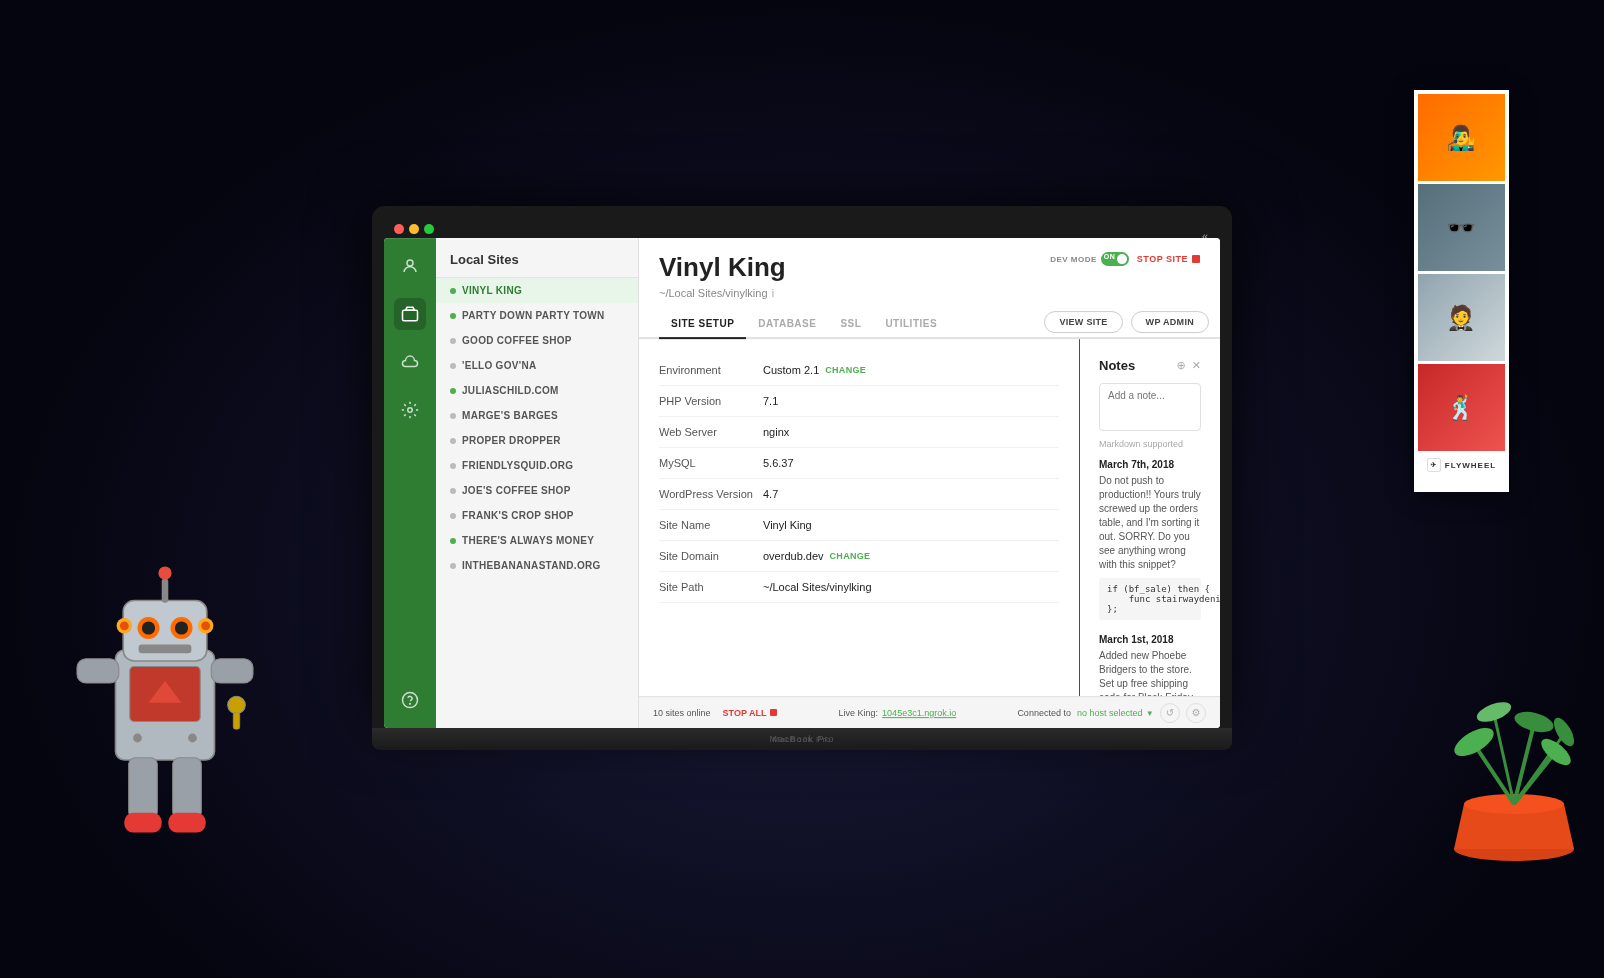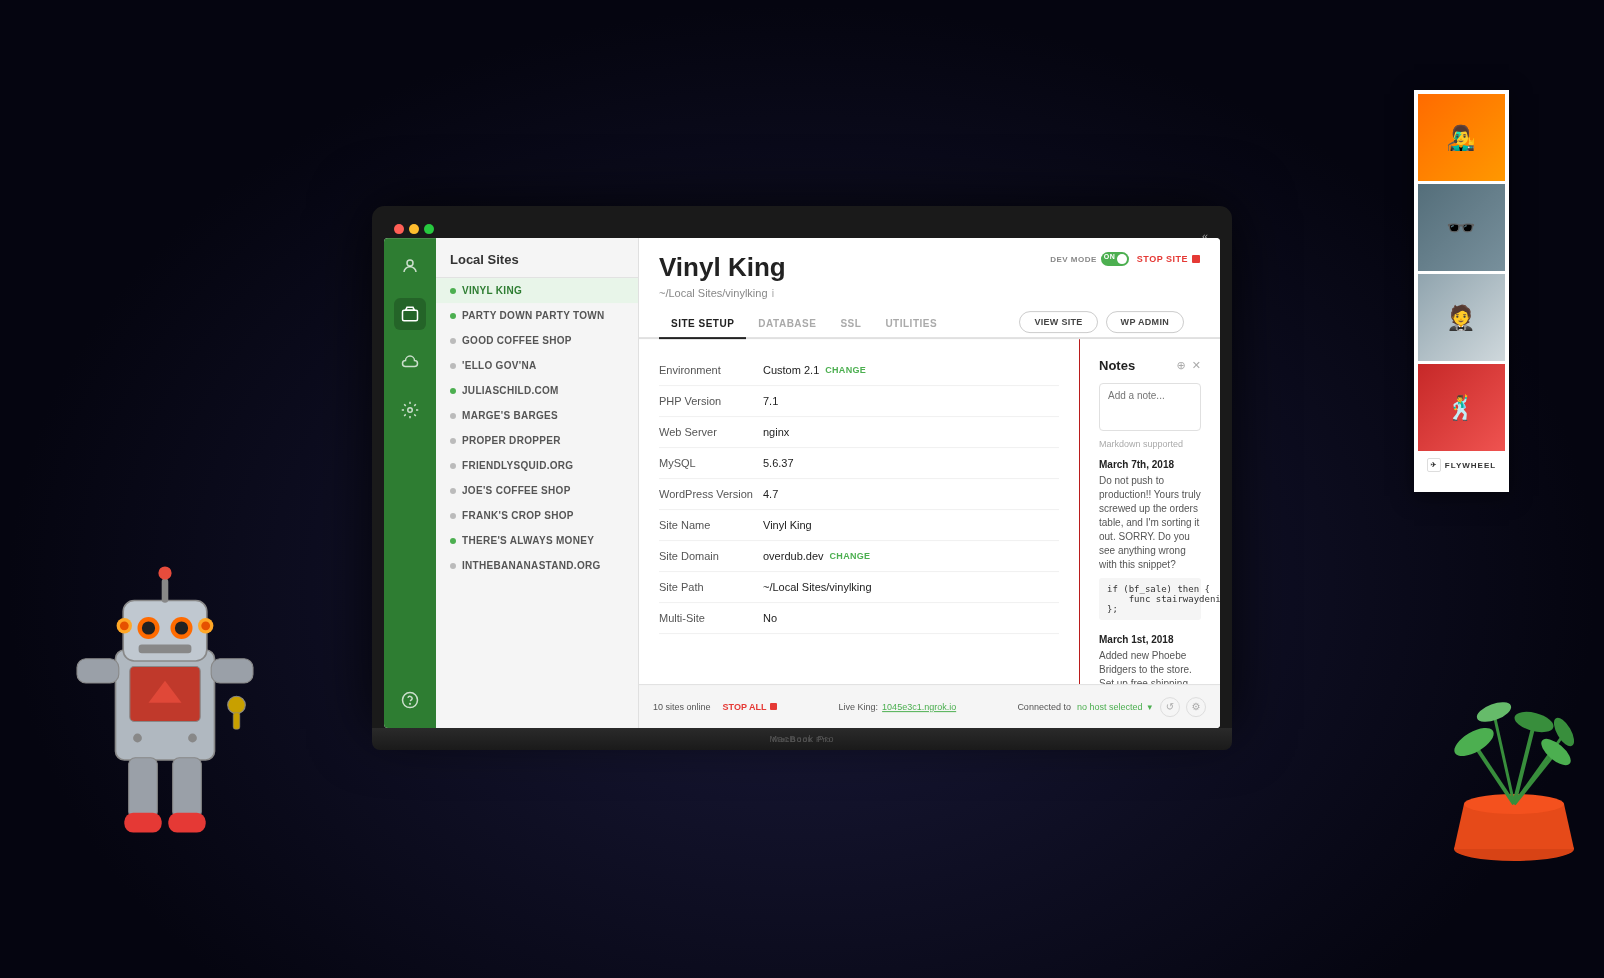--- a/index.html
+++ b/index.html
@@ -348,21 +348,21 @@
       margin: 6px 0;
       white-space: pre;
     }
 
     
     .status-bar {
       position: absolute;
       bottom: 0;
       left: 0;
       right: 0;
-      height: 44px;
+      height: 32px;
       background: #f5f5f5;
       border-top: 1px solid #e0e0e0;
       display: flex;
       align-items: center;
       padding: 0 14px;
       font-size: 10px;
       color: #555;
       gap: 16px;
     }
     .status-left {
@@ -739,21 +739,21 @@
           </div>
         </div>
 
         <div class="tabs-row">
           <div id="tabs-container" style="display:flex; align-items:flex-end;">
               <div class="tab active">SITE SETUP</div>
               <div class="tab">DATABASE</div>
               <div class="tab">SSL</div>
               <div class="tab">UTILITIES</div>
             </div>
-          <div style="position:absolute; right:36px; bottom:4px; display:flex; gap:8px;">
+          <div style="position:absolute; right:11px; bottom:4px; display:flex; gap:8px;">
             <button class="action-btn">VIEW SITE</button>
             <button class="action-btn">WP ADMIN</button>
           </div>
         </div>
 
         <div class="content-area">
 
           <div class="site-setup">
             <div id="fields-container">
                 <div class="field-row">
@@ -797,26 +797,20 @@
                   <span class="field-label">Site Domain</span>
                   <span class="field-value">
                     <span>overdub.dev</span> 
                     <span class="change-link">CHANGE</span>
                   </span>
                 </div>
                 <div class="field-row">
                   <span class="field-label">Site Path</span>
                   <span class="field-value">
                     <span>~/Local Sites/vinylking</span>
-                  </span>
-                </div>
-                <div class="field-row">
-                  <span class="field-label">Multi-Site</span>
-                  <span class="field-value">
-                    <span>No</span>
                   </span>
                 </div>
               </div>
           </div>
 
           <div class="notes-panel">
             <div class="notes-header">
               <span class="notes-title">Notes</span>
               <div class="notes-actions">
                 <span class="notes-action-icon">⊕</span>

